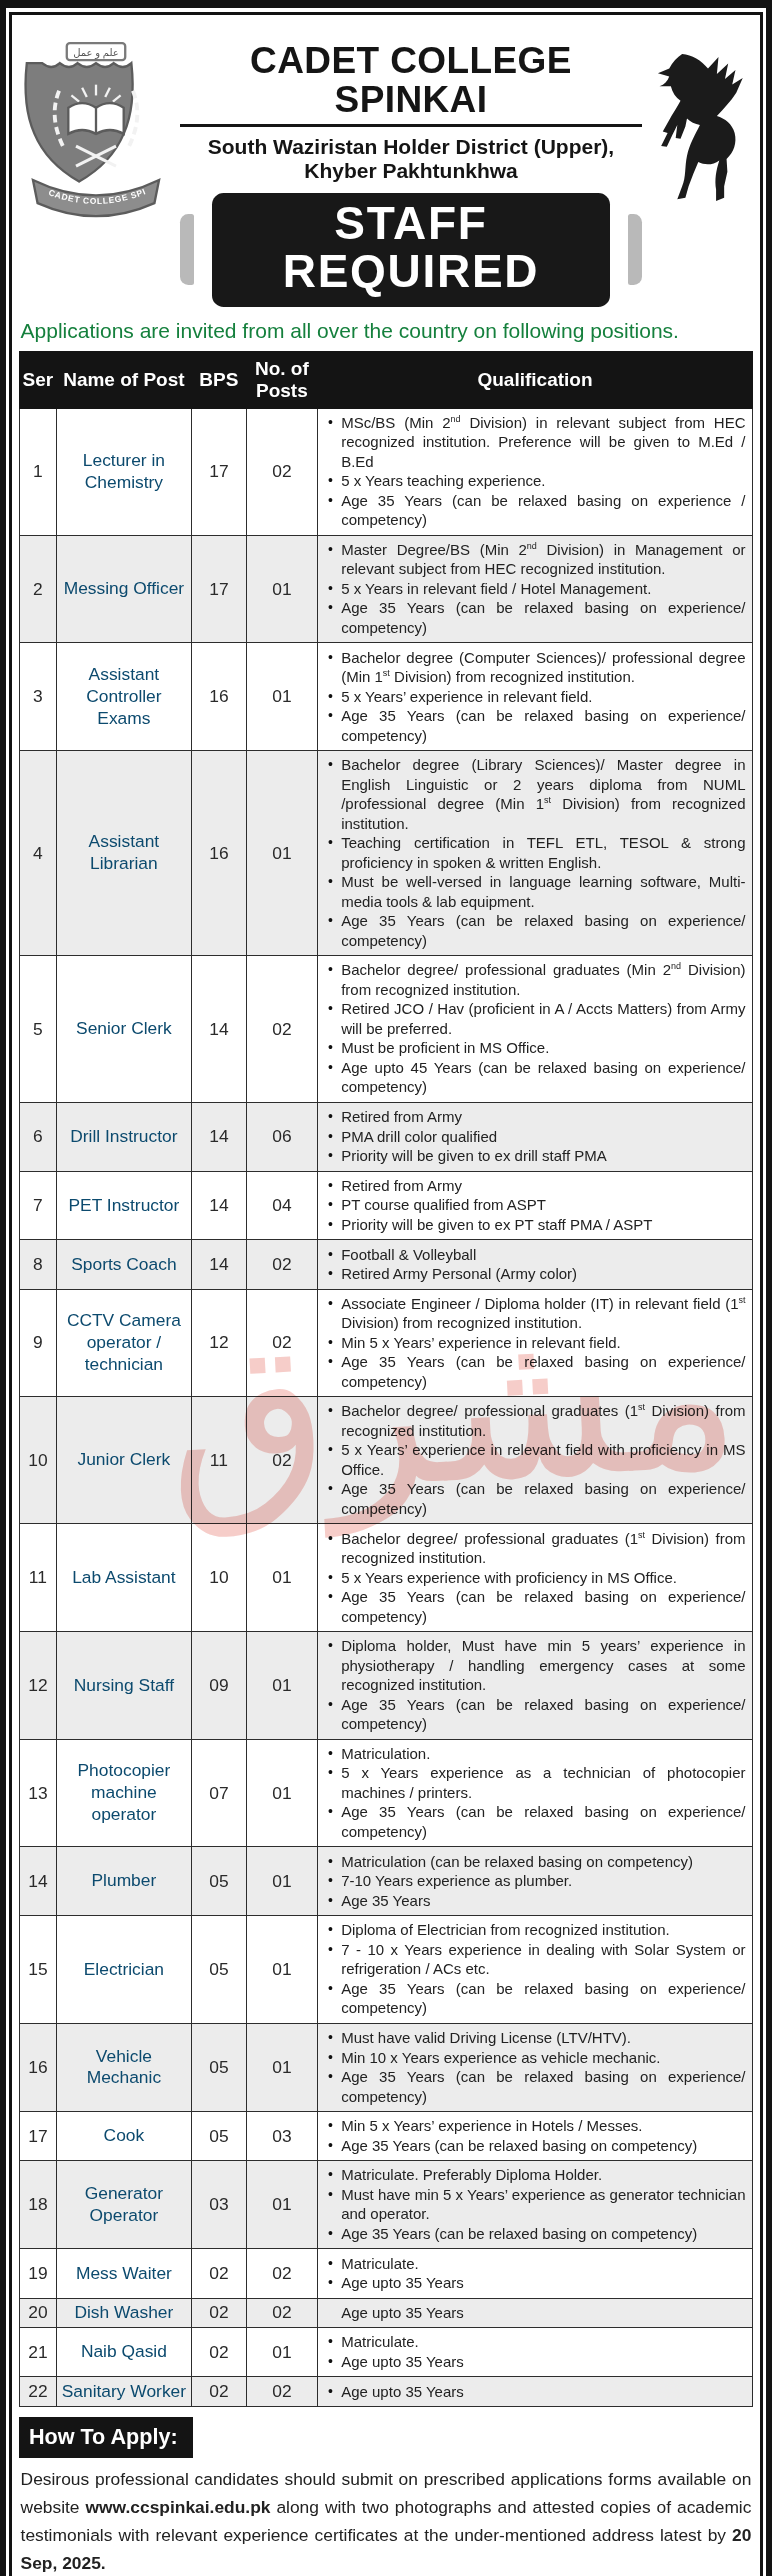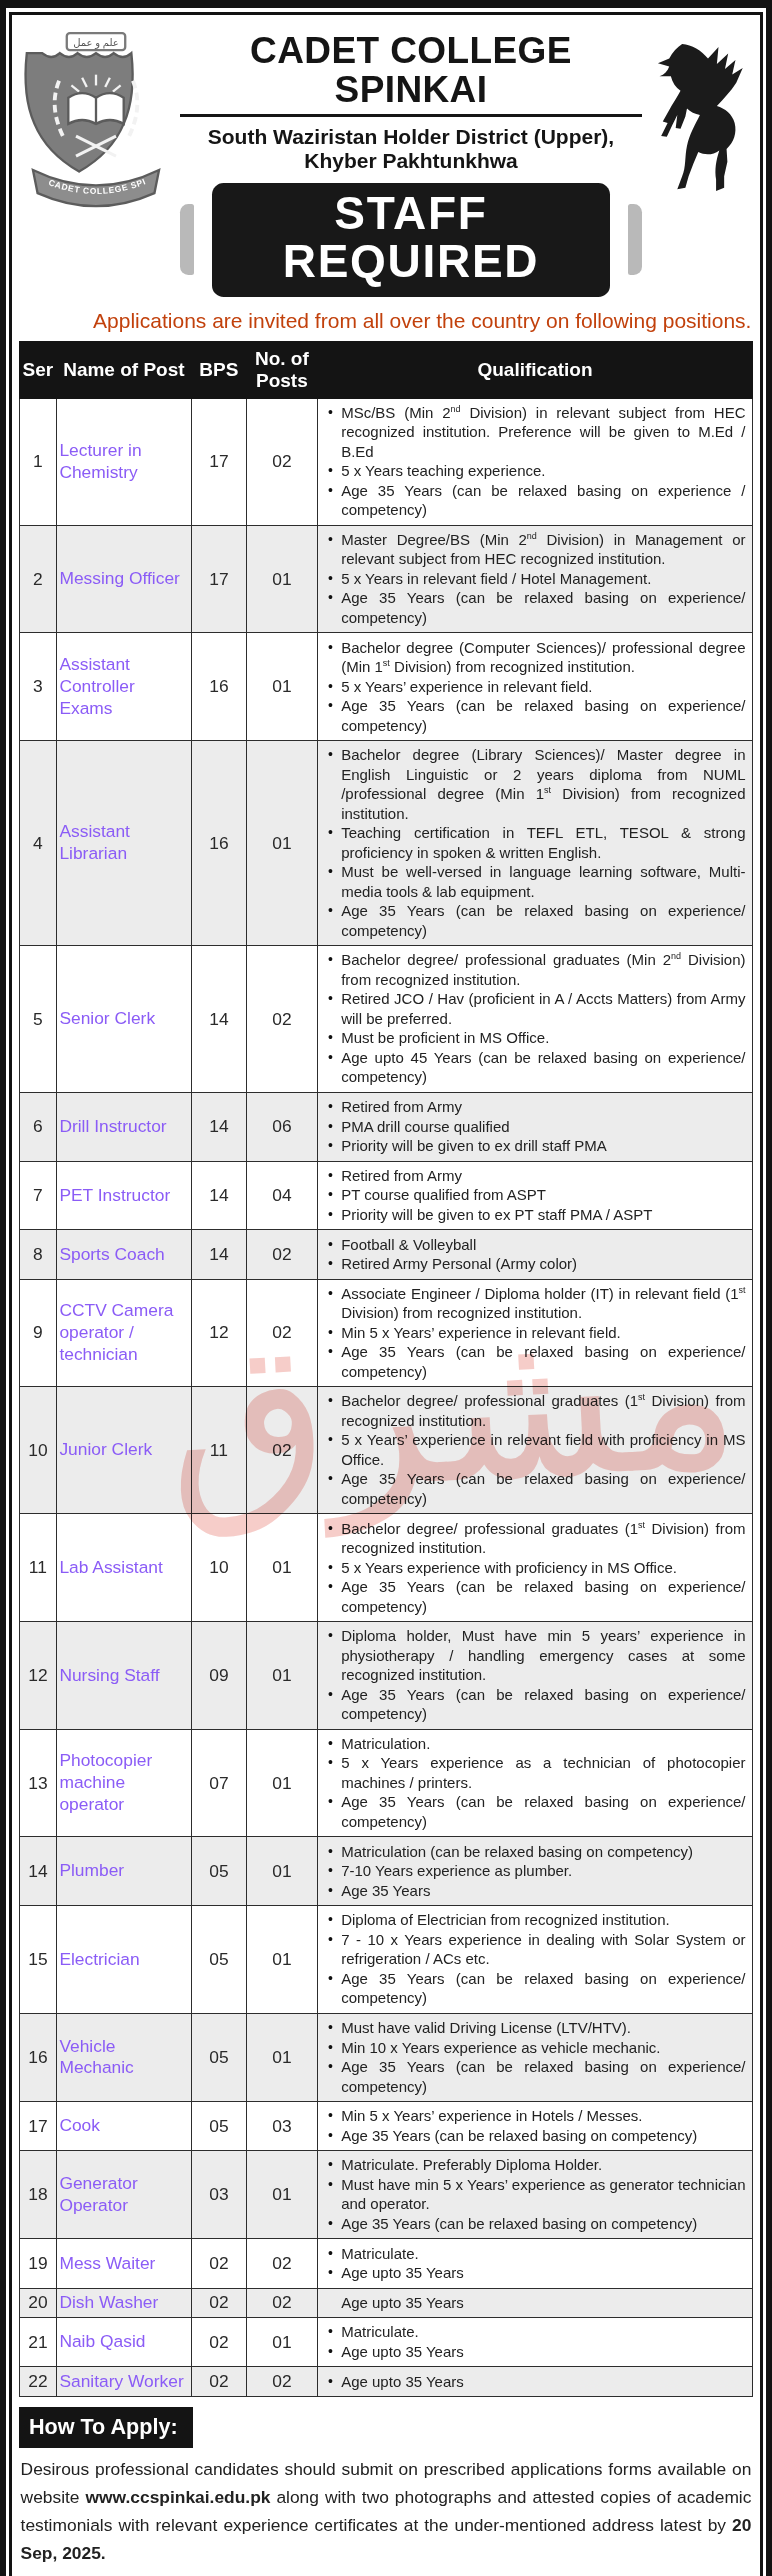--- a/index.html
+++ b/index.html
@@ -4,43 +4,43 @@
 <style>
   html,body{margin:0;padding:0;background:#fff;}
   body{width:772px;font-family:"Liberation Sans","DejaVu Sans",sans-serif;color:#1c1c1c;position:relative;}
   .page{position:relative;width:772px;}
 
   
   .clip-frame{border-left:6.6px solid #121212;border-right:6.6px solid #121212;border-top:8.3px solid #121212;border-bottom:6.6px solid #121212;padding:4.2px 3.3px 3.3px 3.3px;background:#fff;}
   .ad{border:3.3px solid #121212;padding:5px 6.6px 8.3px 6.6px;background:#fff;}
 
   
-  .hdr{display:grid;grid-template-columns:158px 1fr 108px;align-items:start;column-gap:3.3px;margin-top:7px;}
+  .hdr{display:grid;grid-template-columns:158px 1fr 108px;align-items:start;column-gap:3.3px;margin-top:17px;}
   .crest{width:154px;height:183px;}
   .pegasus{width:105px;height:170px;margin-top:6.6px;}
   .hdr-center{text-align:center;padding-top:5px;}
   .college-title{display:inline-block;font-weight:bold;font-size:37px;letter-spacing:0.4px;color:#151515;border-bottom:3.3px solid #151515;padding:0 5px 4.2px 5px;line-height:1.05;}
   .subtitle{font-weight:bold;font-size:21px;margin-top:7.5px;color:#151515;}
   .banner-row{display:flex;align-items:center;justify-content:center;gap:18px;margin-top:10px;}
   .bracket{width:14px;height:71px;flex:none;background:#b9b9b9;}
   .bracket.l{border-radius:8.3px 2.5px 2.5px 8.3px;}
   .bracket.r{border-radius:2.5px 8.3px 8.3px 2.5px;}
   .banner{background:#181818;color:#fff;font-weight:bold;font-size:46px;letter-spacing:1.7px;border-radius:11.6px;padding:6.6px 28px 11.6px 28px;line-height:1.05;}
 
-  .intro{font-size:21px;color:#c2410c;margin:11.6px 1.7px 8.3px 1.7px;text-align:right;}
+  .intro{font-size:21px;color:#15803d;margin:11.6px 1.7px 8.3px 1.7px;}
 
   
   table.posts{border-collapse:collapse;width:100%;table-layout:fixed;}
   table.posts col.w-ser{width:37px;} table.posts col.w-post{width:135px;}
   table.posts col.w-bps{width:55px;} table.posts col.w-num{width:71px;}
   .posts th{background:#141414;color:#fff;font-size:19px;font-weight:bold;border:1.7px solid #141414;padding:5.8px 1.7px;line-height:1.15;}
   .posts td{border:1.7px solid #2d2d2d;vertical-align:middle;}
   .posts tr.alt{background:#ececec;}
   td.c-ser,td.c-bps,td.c-num{text-align:center;font-size:17.4px;color:#2a2a2a;}
-  td.c-post{font-size:17.4px;line-height:1.25;color:#8b5cf6;padding:3.3px 2.5px;}
+  td.c-post{text-align:center;font-size:17.4px;line-height:1.25;color:#0c4a6e;padding:3.3px 2.5px;}
   td.c-qual{vertical-align:top;padding:4.2px 3.3px 5px 1.7px;}
   .qitem{display:flex;align-items:flex-start;}
   .bullet{flex:none;width:21.6px;text-align:center;font-size:14px;line-height:1.32;color:#111;}
   .qtext{flex:1;font-size:15px;line-height:1.3;text-align:justify;color:#222;padding-right:3.3px;}
   sup{font-size:.6em;}
 
   
   .chip{display:inline-block;background:#141414;color:#fff;font-weight:bold;font-size:21.6px;padding:6.6px 15px 8.3px 10px;margin:10px 0 6.6px 0;}
   .apply-text{font-size:17.4px;line-height:1.6;text-align:justify;color:#222;margin:1.7px 1.7px 3.3px 1.7px;}
   .apply-text .site{font-weight:bold;}
@@ -240,21 +240,21 @@
               <td class="c-post">Drill Instructor</td>
               <td class="c-bps">14</td>
               <td class="c-num">06</td>
               <td class="c-qual">
                 <div class="qitem">
                   <span class="bullet">•</span>
                   <div class="qtext">Retired from Army</div>
                 </div>
                 <div class="qitem">
                   <span class="bullet">•</span>
-                  <div class="qtext">PMA drill course qualified</div>
+                  <div class="qtext">PMA drill color qualified</div>
                 </div>
                 <div class="qitem">
                   <span class="bullet">•</span>
                   <div class="qtext">Priority will be given to ex drill staff PMA</div>
                 </div>
               </td>
             </tr>
             <tr>
               <td class="c-ser">7</td>
               <td class="c-post">PET Instructor</td>

